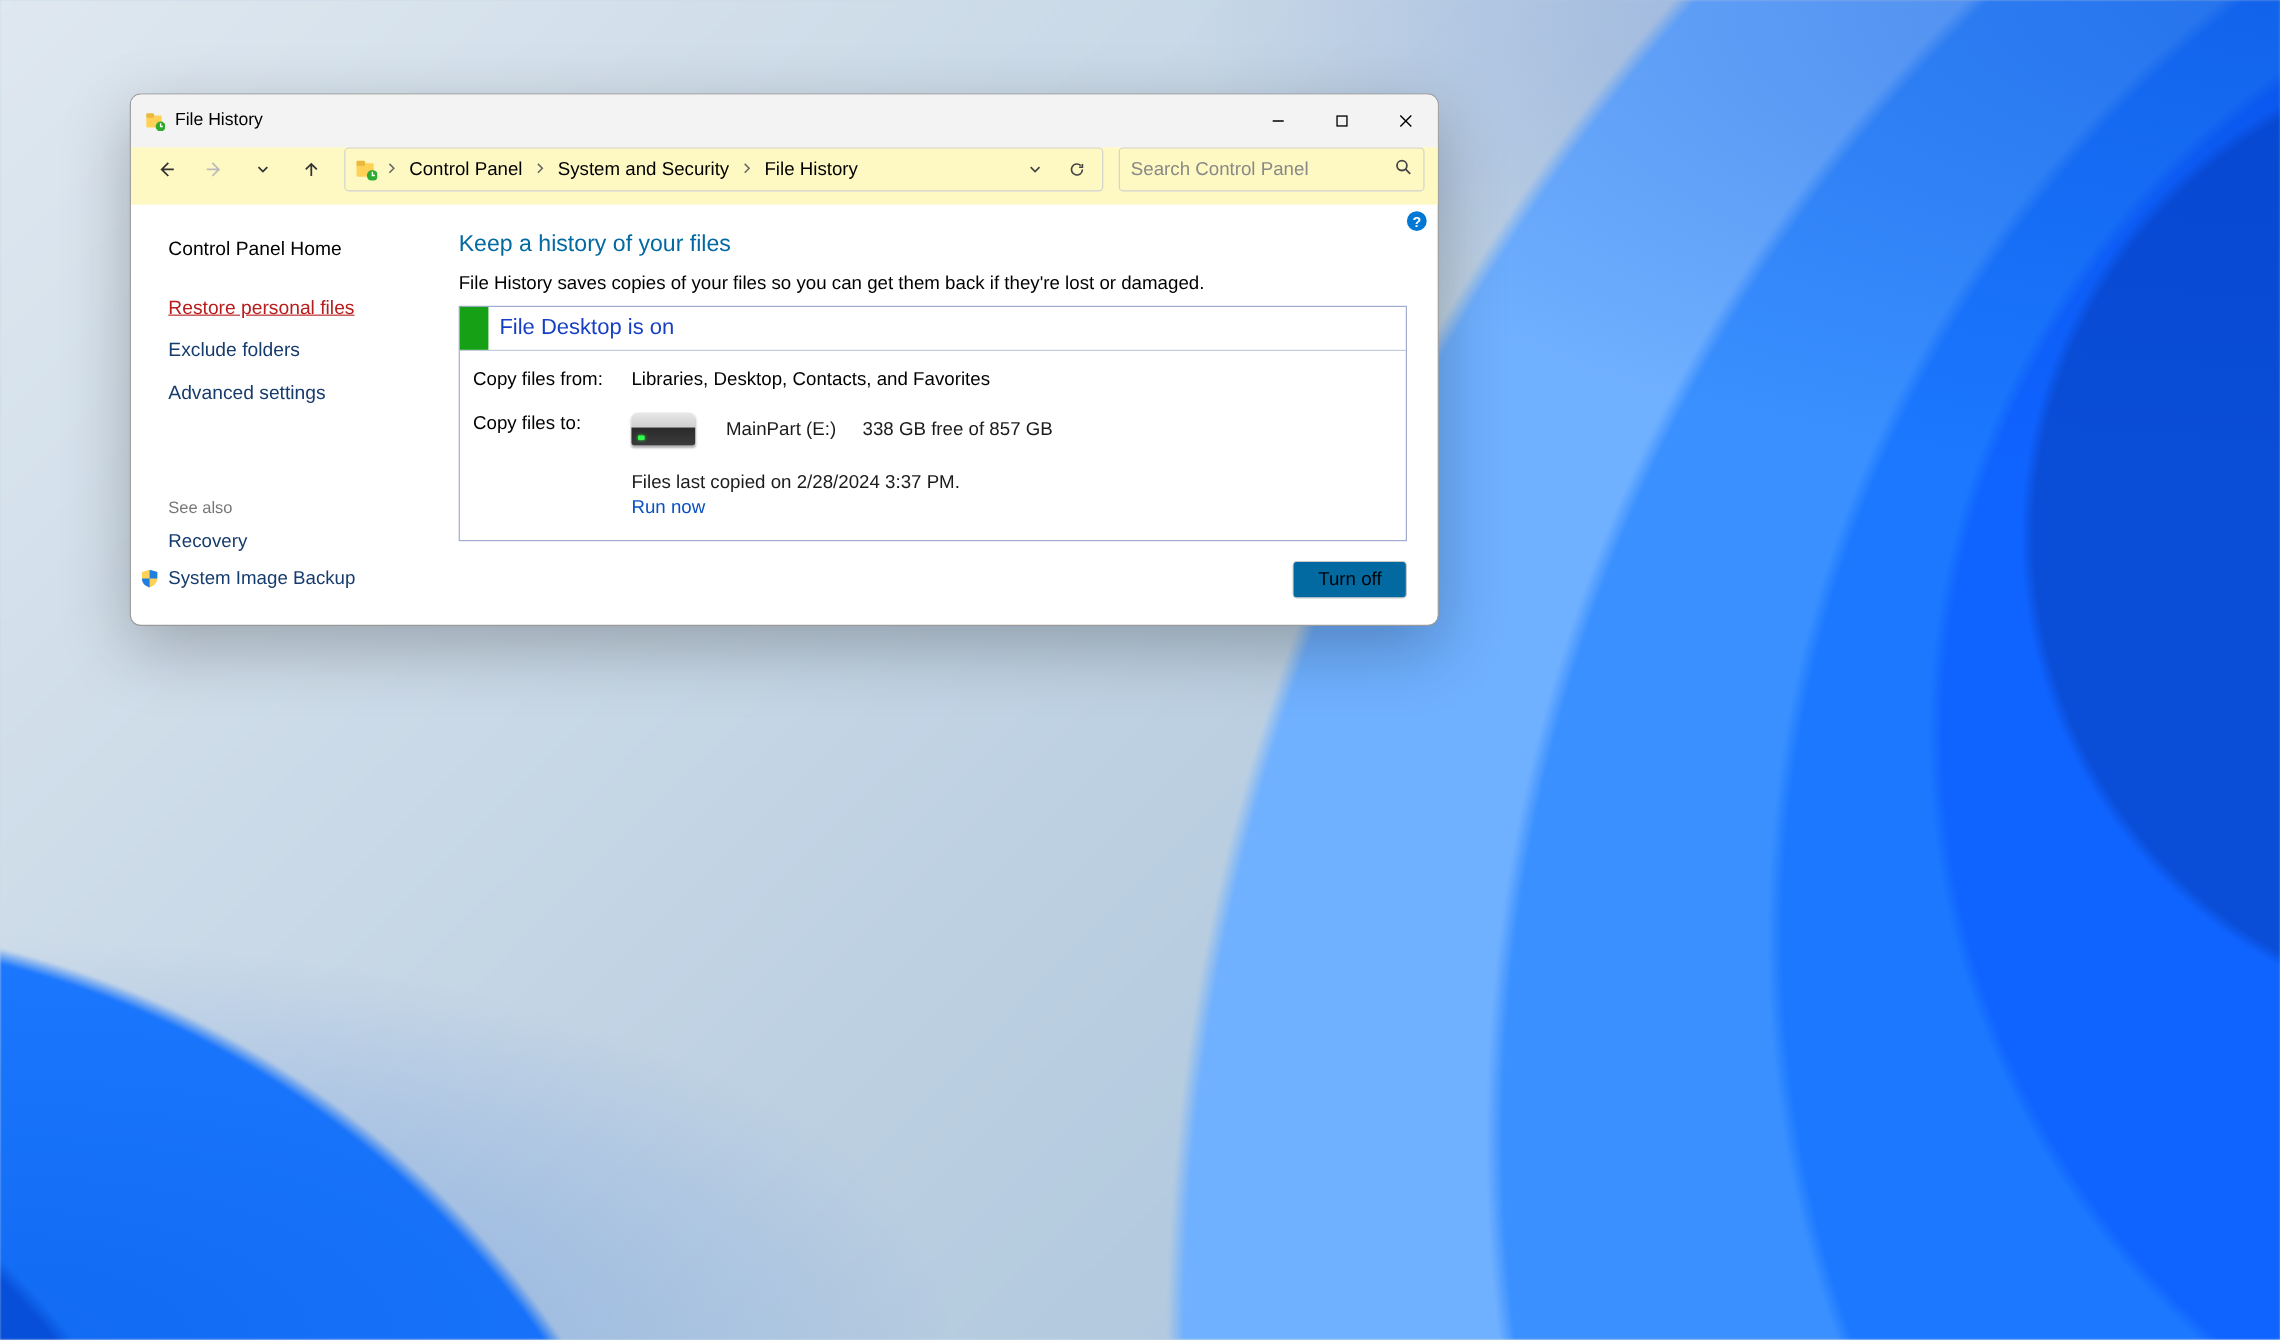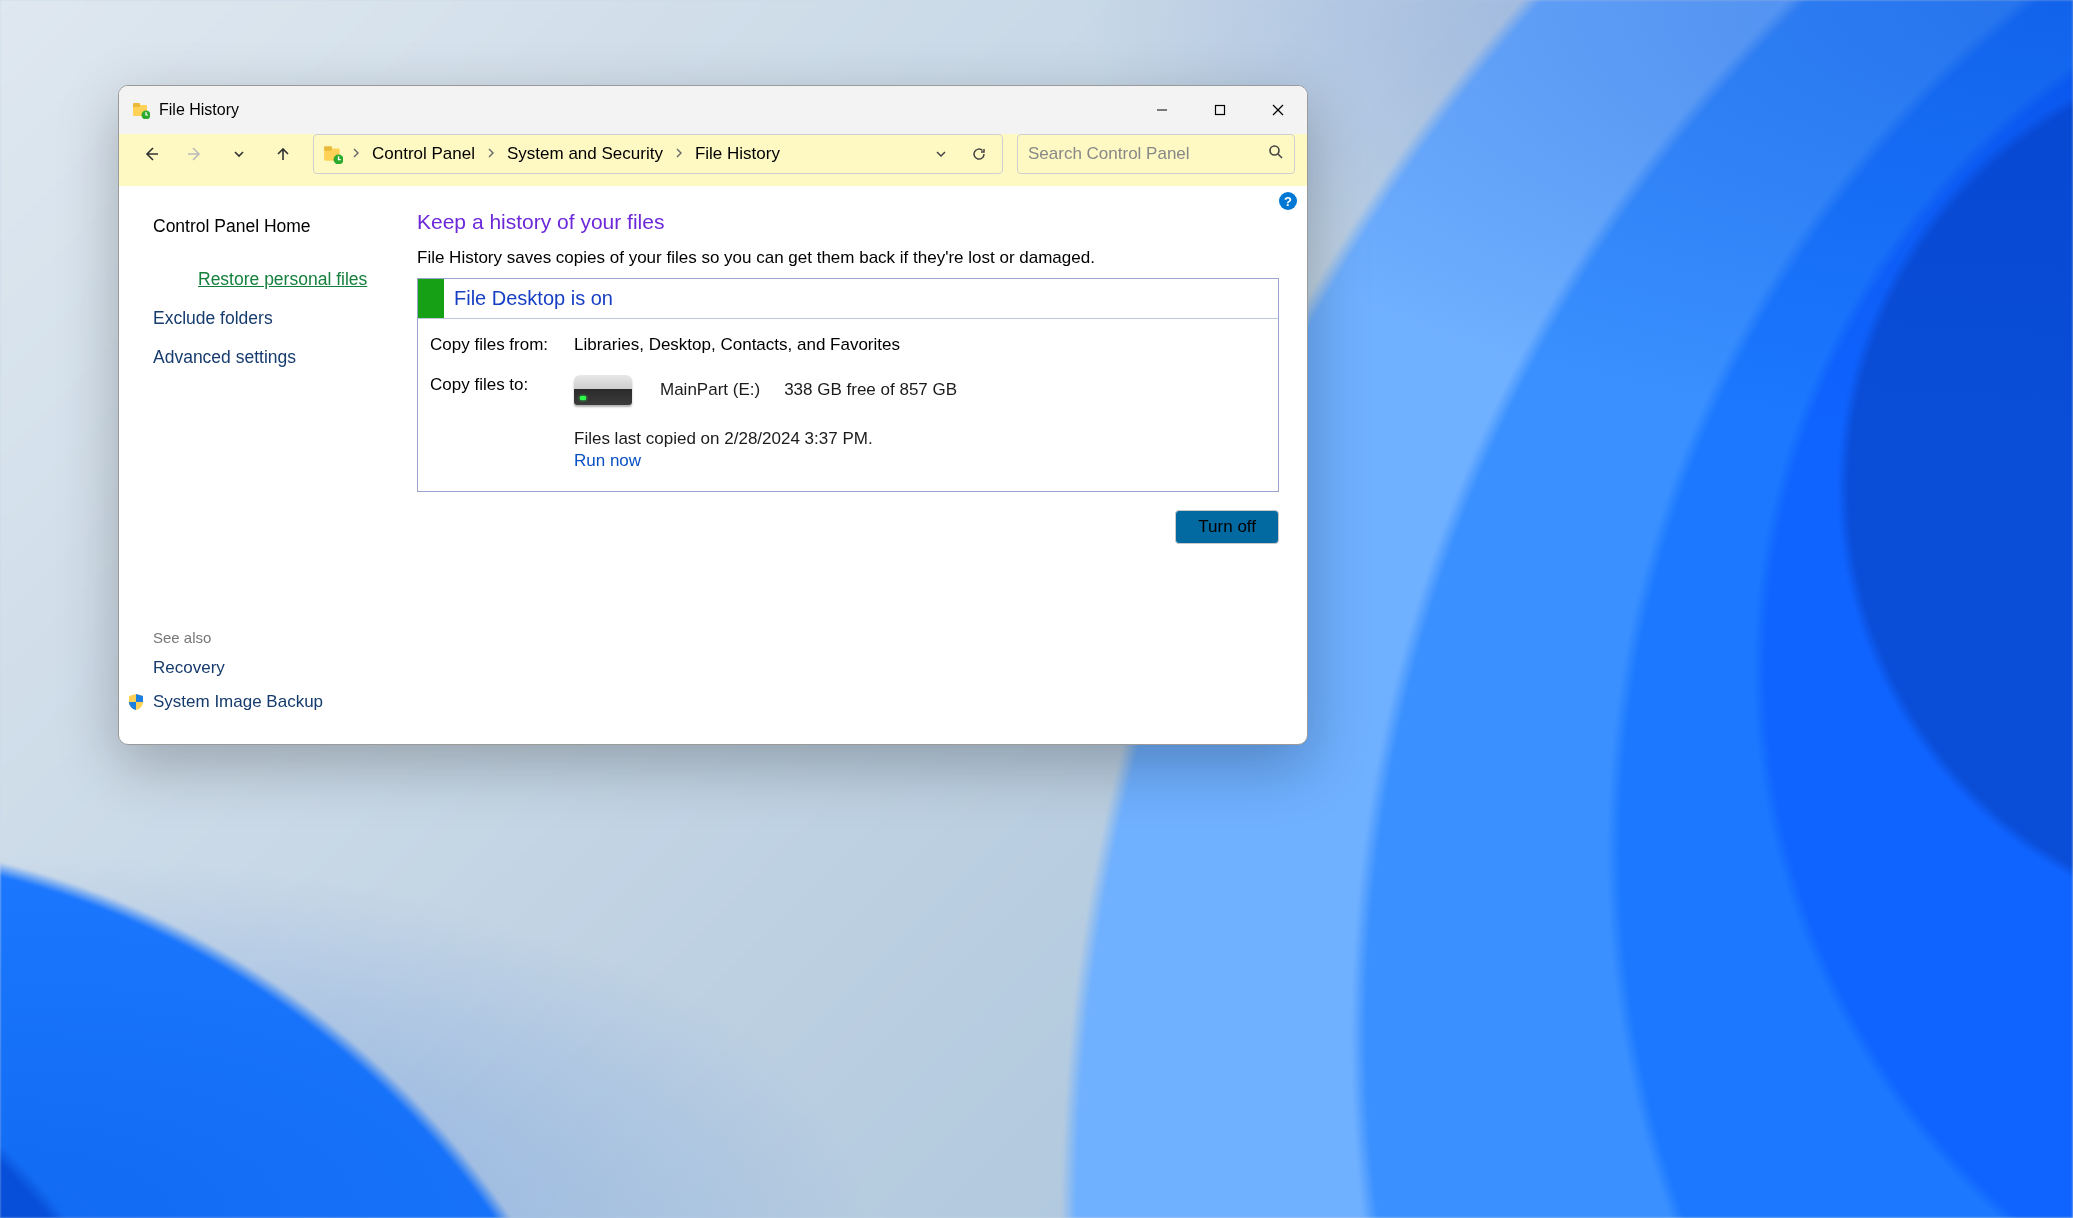--- a/index.html
+++ b/index.html
@@ -29,21 +29,21 @@
   .bg2 {
     position:absolute; inset:0;
     background:
       radial-gradient(ellipse 80% 60% at 100% 0%, rgba(0,60,200,0.35) 0%, transparent 60%),
       radial-gradient(ellipse 70% 50% at 0% 100%, rgba(0,80,220,0.35) 0%, transparent 60%);
   }
 
   .window {
     position: absolute;
     left: 118px; top: 85px;
-    width: 1190px; height: 660px;
+    width: 1190px; height: 484px;
     background: #ffffff;
     border: 1px solid #9a9a9a;
     border-radius: 10px;
     box-shadow: 0 20px 60px rgba(0,0,0,0.25);
     display: flex;
     flex-direction: column;
     overflow: hidden;
   }
 
   
@@ -137,32 +137,32 @@
     padding: 24px 0 18px 34px;
     display:flex; flex-direction:column;
   }
   .sidebar .navlink {
     font-size: 17.5px;
     color:#163b6d;
     padding: 6px 0 12px 0;
     cursor:pointer;
   }
   .sidebar .navlink.primary { color:#000; padding-bottom: 26px;}
-  .sidebar .navlink.selected { color:#15803d; text-decoration: underline; margin-left: 45px; }
+  .sidebar .navlink.selected { color:#b91c1c; text-decoration: underline; }
   .sidebar .filler { flex:1; }
   .sidebar .seealso-label { color:#777; font-size:15px; padding-bottom:12px;}
   .sidebar .seealso { font-size:17px; color:#163b6d; padding-bottom:14px; cursor:pointer; display:flex; align-items:center; gap:8px;}
   .sidebar .seealso.shielded { margin-left:-26px; }
 
   .content {
     flex:1; padding: 24px 28px 20px 0;
   }
   .content h1 {
     font-size: 21px; font-weight: 400;
-    color:#6d28d9;
+    color:#0369a1;
     margin-bottom: 14px;
   }
   .content .desc { font-size:17px; color:#000; margin-bottom:10px;}
   .statusbox-outer {
     border:1px solid #9aa4cc;
   }
   .statusheader {
     height: 40px; display:flex; align-items:center;
     border-bottom:1px solid #c0c6dd;
   }

